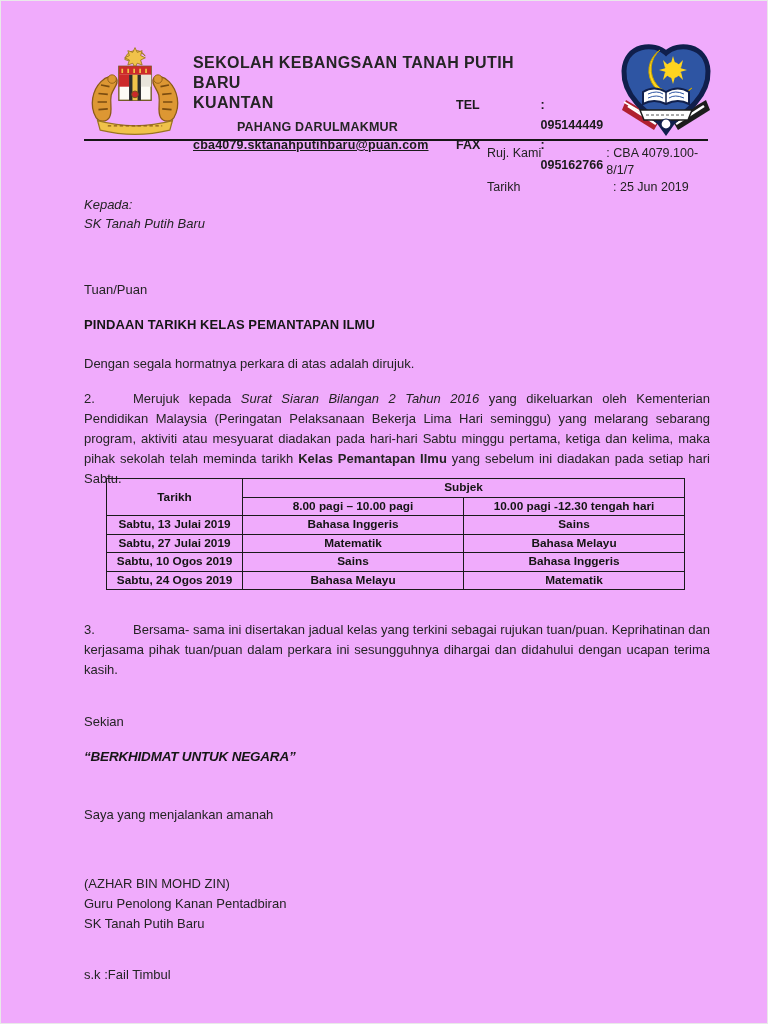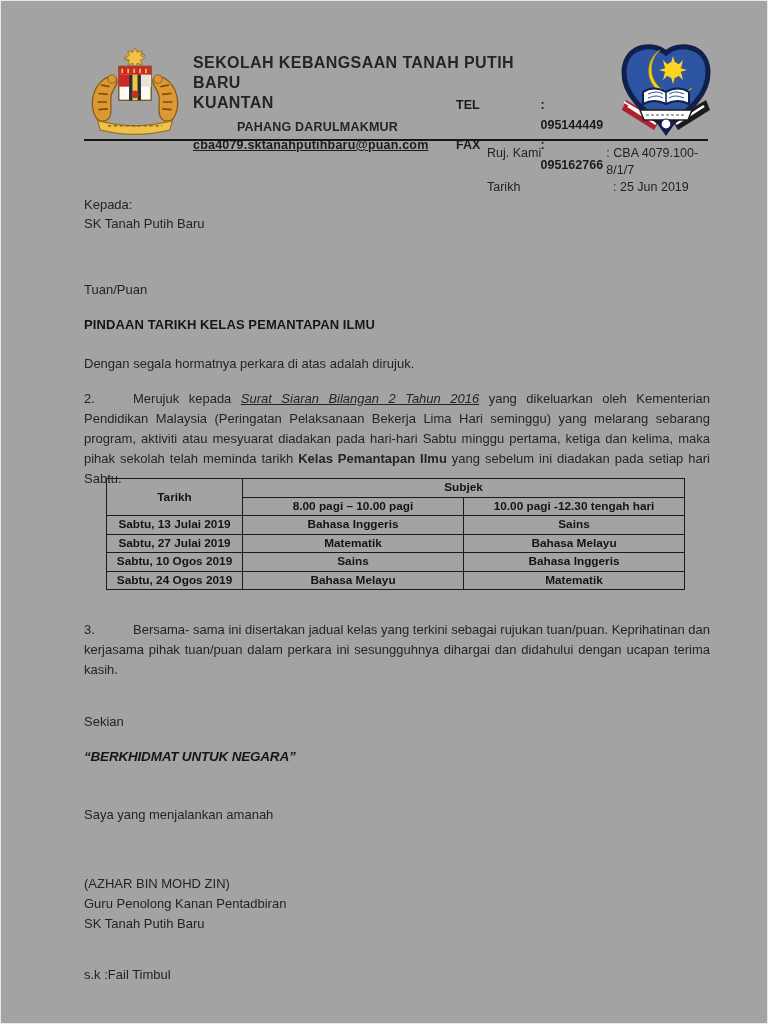--- a/index.html
+++ b/index.html
@@ -1,17 +1,17 @@
 <!DOCTYPE html>
 <html><head>
 <meta charset="utf-8">
 <style>
   html,body{margin:0;padding:0;background:#f2f2f2;}
   .page{
-    position:relative;width:768px;height:1024px;background:#a3a3a3;
+    position:relative;width:768px;height:1024px;background:#f0abfc;
     font-family:"Liberation Sans","DejaVu Sans",sans-serif;color:#1d1d1d;
     overflow:hidden;box-shadow:inset 0 0 0 1px #e9e9e9;
   }
   .abs{position:absolute;}
   
   .school-name{font-size:16px;font-weight:600;letter-spacing:.4px;line-height:20px;color:#252525;}
   .school-sub{font-size:12.5px;font-weight:600;letter-spacing:.2px;line-height:18px;color:#252525;margin-top:5px;padding-left:44px;}
   .school-email{font-size:12.5px;font-weight:700;text-decoration:underline;letter-spacing:.2px;line-height:19px;color:#1b1b1b;}
   .telfax{font-size:12.5px;font-weight:700;line-height:20px;color:#1b1b1b;}
   .telfax .row{display:flex;gap:36px;}
@@ -28,21 +28,21 @@
   .justify{text-align:justify;}
   .pnum{display:inline-block;width:49px;}
   .motto{font-size:13.5px;font-weight:700;font-style:italic;letter-spacing:-.2px;color:#161616;}
   
   table.sched{border-collapse:collapse;table-layout:fixed;width:579px;}
   table.sched td{
     border:1.6px solid #1a1a1a;font-size:11.8px;font-weight:700;color:#141414;
     text-align:center;vertical-align:middle;padding:0 2px;height:17.5px;line-height:13px;
   }
   .c1{width:131px;}.c2{width:185px;}.c3{width:263px;}
-  i.em{font-style:italic;text-decoration:underline;}
+  i.em{font-style:italic;}
   b.em{font-weight:700;}
 </style>
 </head>
 <body>
 
 <div class="page">
 
   <div class="abs" style="left:84px;top:45px;width:102px;height:97px;">
     <svg width="102" height="97" viewBox="0 0 120 112">
 
@@ -125,21 +125,21 @@
     <div class="row">
       <span class="lbl">Ruj. Kami</span>
       <span>: CBA 4079.100-8/1/7</span>
     </div>
     <div class="row">
       <span class="lbl">Tarikh</span>
       <span>: 25 Jun 2019</span>
     </div>
   </div>
 
-  <div class="abs block" style="left:84px;top:196px;width:400px;">
+  <div class="abs block" style="left:84px;top:196px;width:400px;font-style:italic;">
     <div>Kepada:</div>
     <div>SK Tanah Putih Baru</div>
   </div>
 
   <div class="abs bodytext" style="left:84px;top:280px;">Tuan/Puan</div>
 
   <div class="abs subject" style="left:84px;top:317px;">PINDAAN TARIKH KELAS PEMANTAPAN ILMU</div>
 
   <div class="abs bodytext" style="left:84px;top:354px;">Dengan segala hormatnya perkara di atas adalah dirujuk.</div>
 

